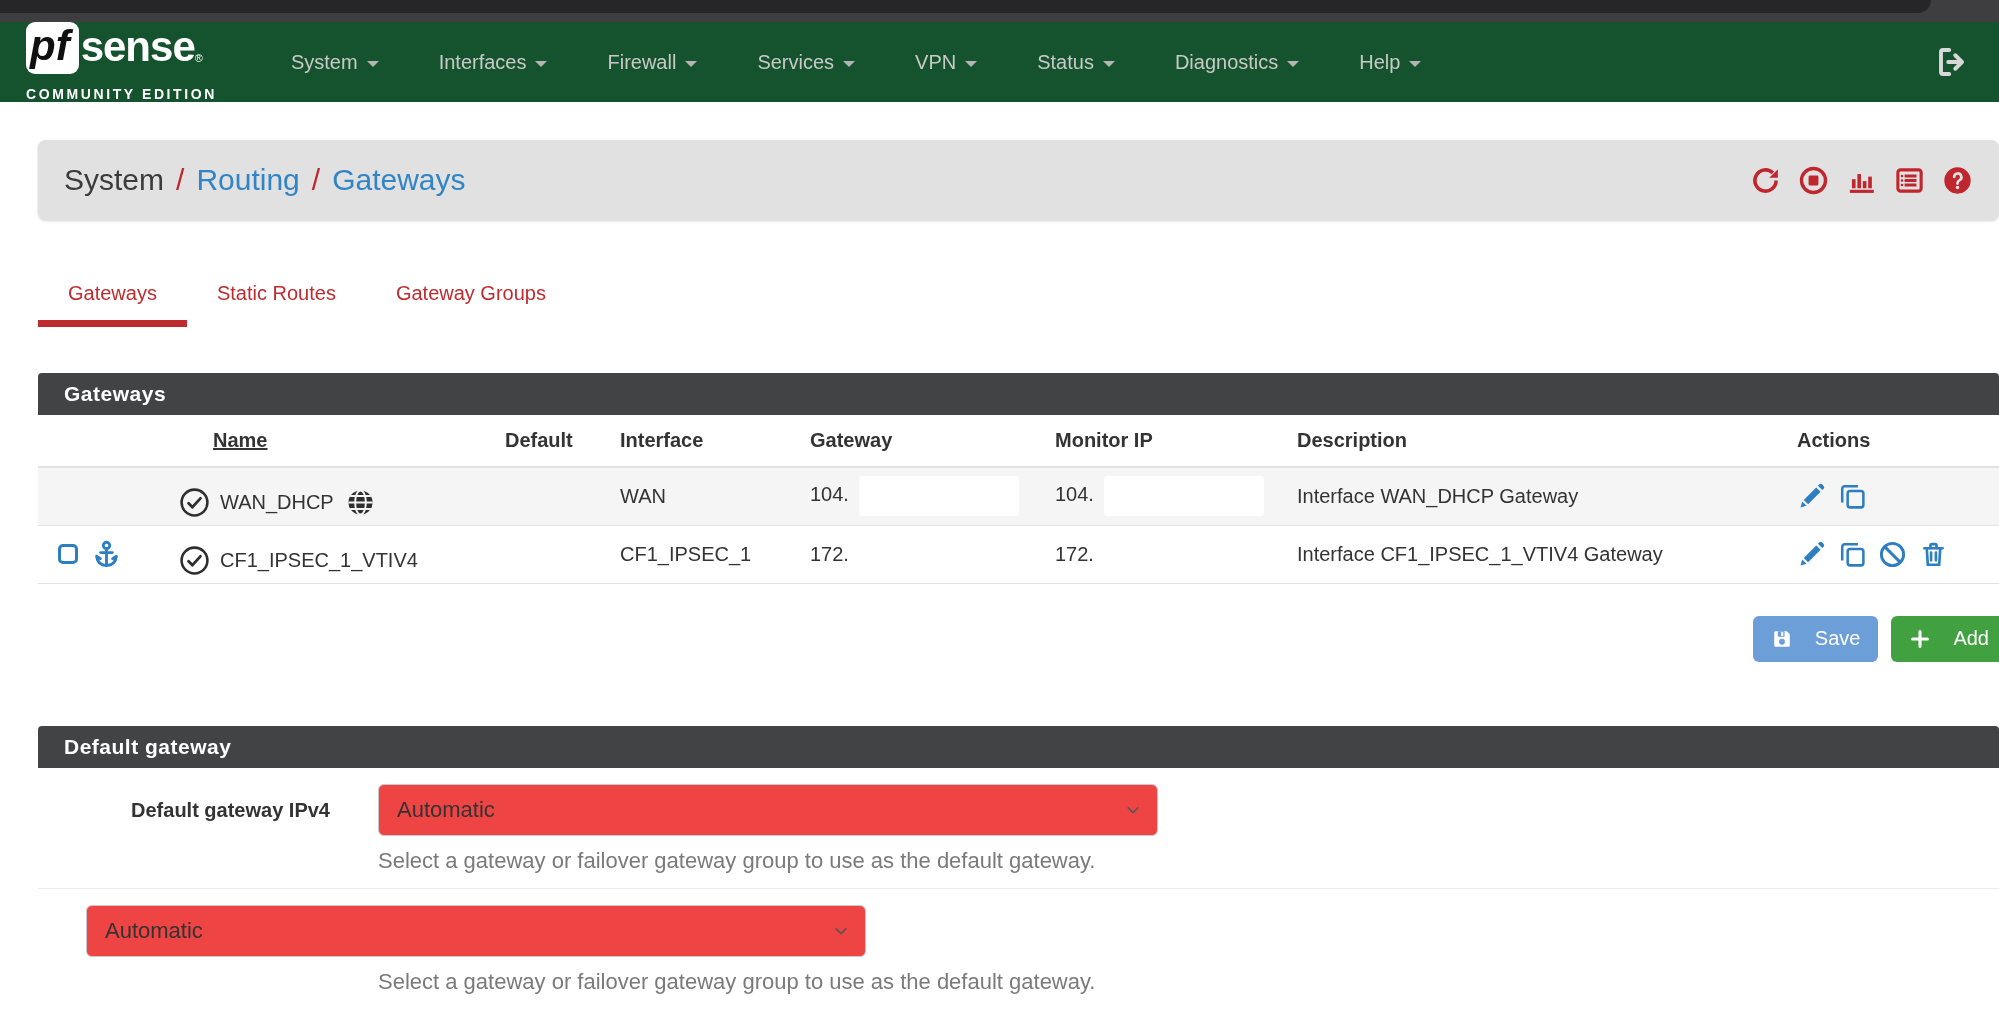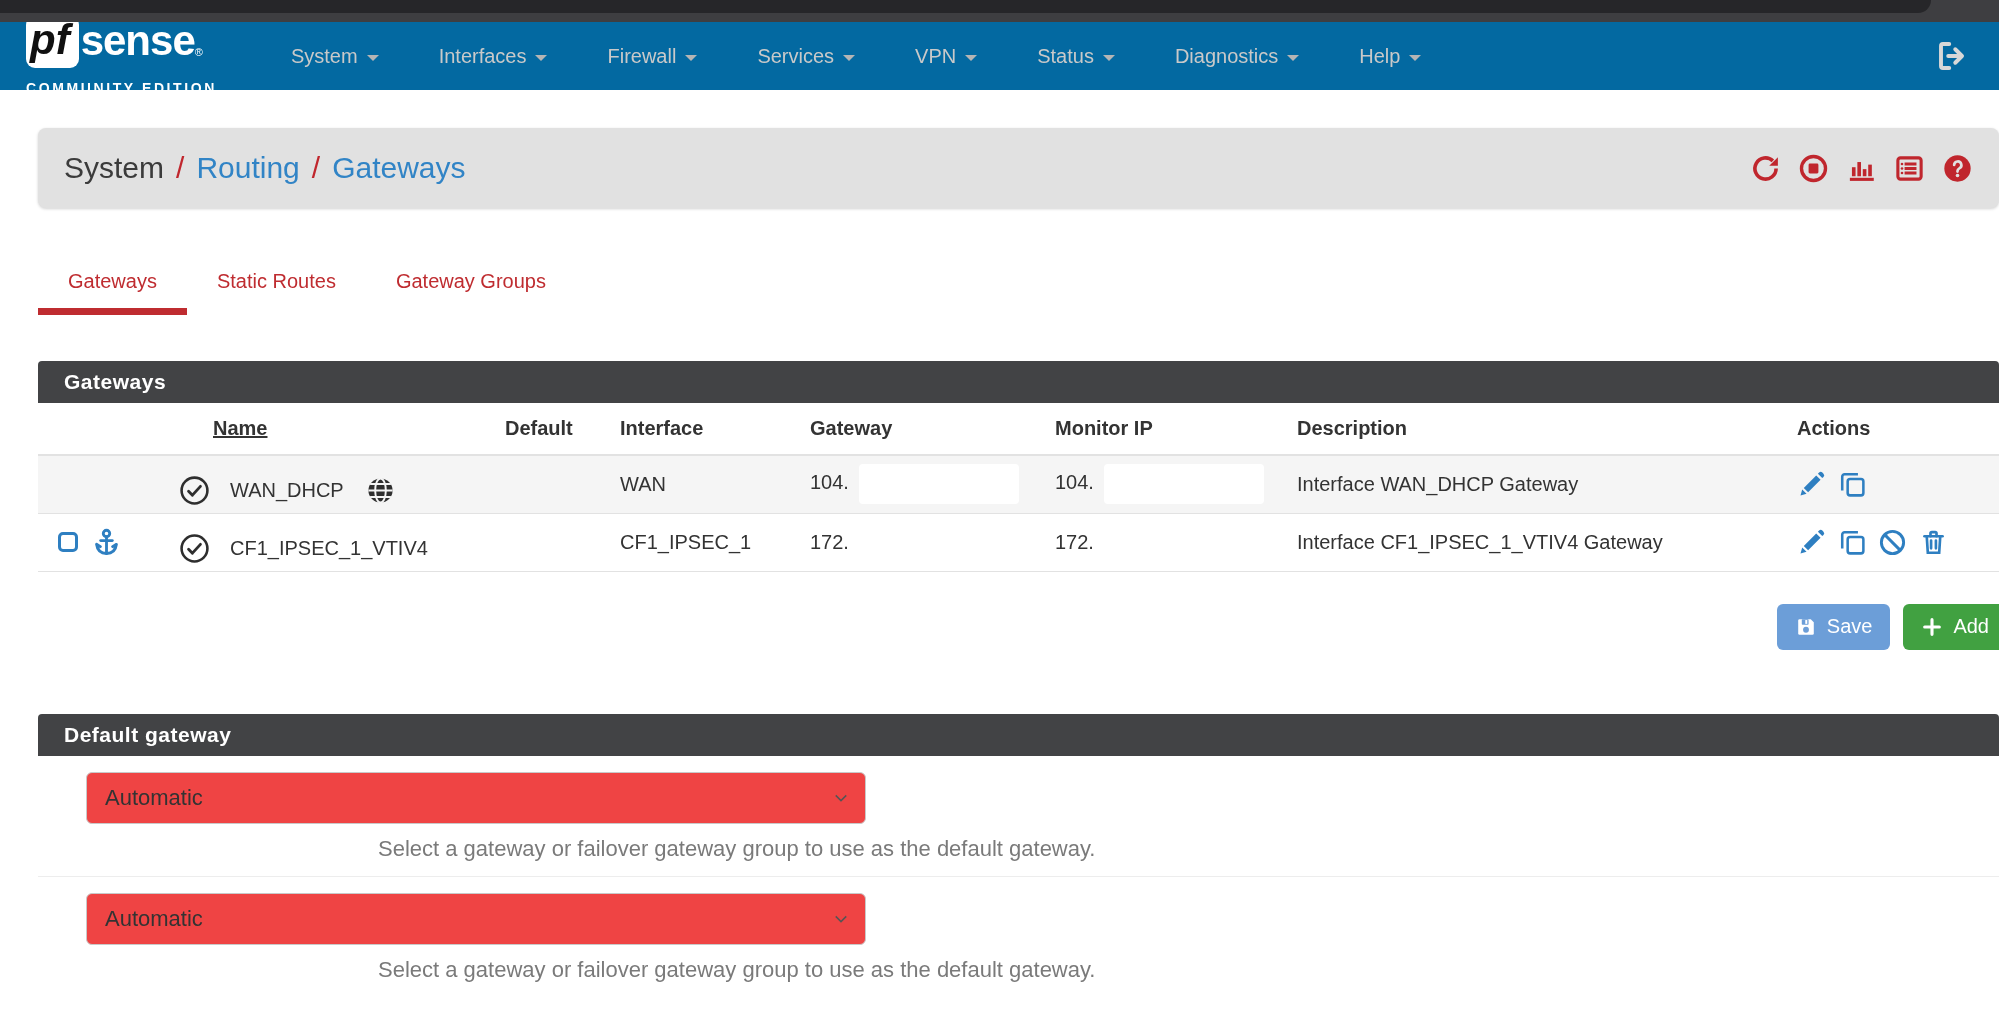--- a/index.html
+++ b/index.html
@@ -9,21 +9,21 @@
     background:#ffffff; color:#333;
   }
   svg { display:block; }
 
   
   .tabstrip { height:22px; background:#3e3e41; position:relative; }
   .tabstrip-tab { position:absolute; left:0; top:0; height:13px; width:1931px;
     background:#262629; border-radius:0 0 14px 0; }
 
   
-  .navbar { height:68px; background:#0369a1; display:flex; align-items:center; padding:0 26px; }
+  .navbar { height:80px; background:#14532d; display:flex; align-items:center; padding:0 26px; }
   .logo { display:flex; flex-direction:column; flex:none; }
   .logo-top { display:flex; align-items:flex-start; }
   .pfbox { background:#fff; color:#101010; font-weight:bold; font-style:italic;
     font-size:42px; line-height:1; padding:3px 9px 7px 4px; border-radius:9px; }
   .sense { color:#fff; font-weight:bold; font-size:42px; line-height:50px; letter-spacing:-1px; margin-left:2px; }
   .reg { color:#fff; font-size:11px; margin-top:30px; }
   .logo-sub { color:#fff; font-size:14px; letter-spacing:2.6px; font-weight:bold; margin-top:12px; }
   .menu { display:flex; list-style:none; margin-left:44px; }
   .menu-item { color:#c9c9c9; font-size:20px; padding:0 30px; display:flex; align-items:center; gap:9px; cursor:pointer; height:88px; }
   .caret { width:0; height:0; border-left:6px solid transparent; border-right:6px solid transparent;
@@ -51,36 +51,36 @@
   
   .panel { margin-top:46px; }
   .panel-header { background:#424345; color:#fff; font-weight:bold; font-size:21px;
     height:42px; line-height:42px; padding-left:26px; border-radius:4px 4px 0 0; letter-spacing:.5px; }
 
   table.gwtable { width:100%; border-collapse:collapse; font-size:20px; color:#333; background:#fff; }
   .gwtable th { text-align:left; font-weight:bold; padding:14px 12px; border-bottom:2px solid #e2e2e2; }
   .gwtable th.col-name { padding-left:50px;text-decoration:underline; }
   .gwtable td { padding:0 12px; height:58px; vertical-align:middle; border-bottom:1px solid #e2e2e2; }
   .gwtable tr.striped { background:#f5f5f5; }
-  .name-cell { display:flex; align-items:center; gap:20px; padding-left:4px;margin-top:12px; }
+  .name-cell { display:flex; align-items:center; gap:10px; padding-left:4px;margin-top:12px; }
   .status-icon { width:31px; height:31px; color:#2e2e2e; flex:none; }
   .globe-icon { width:29px; height:29px; color:#2f2f2f; flex:none; margin-left:2px; }
   .left-icons { display:flex; align-items:center; gap:13px; padding-left:8px; }
   .square-icon { width:20px; height:20px; border:3.4px solid #2e7fc1; border-radius:5px; flex:none; }
   .anchor-icon { width:31px; height:31px; color:#2e7fc1; flex:none; }
   .redact { display:inline-block; width:160px; height:40px; background:#fff; border-radius:4px;
     vertical-align:middle; margin-left:10px; }
   .actions-cell { white-space:nowrap; }
   .act-icon { width:29px; height:29px; color:#2e7fc1; display:inline-block; vertical-align:middle;
     margin-right:6px; cursor:pointer; }
 
   
   .btnrow { display:flex; justify-content:flex-end; margin-top:32px; gap:13px; margin-right:-34px; }
   .btn { height:46px; border-radius:6px; color:#fff; font-size:20px; display:flex; align-items:center;
-    gap:10px; padding:0 18px; border:none; cursor:pointer; font-family:inherit; }
+    gap:22px; padding:0 18px; border:none; cursor:pointer; font-family:inherit; }
   .btn svg { width:22px; height:22px; }
   .btn-save { background:#6c9ed8; }
   .btn-add { background:#41a141; padding-right:44px; }
 
   
   .panel2 { margin-top:64px; }
   .form-row { display:flex; flex-wrap:wrap; padding:16px 0 14px; border-bottom:1px solid #ededed; background:#fff; }
   .form-row.last { border-bottom:none; }
   .form-label { width:292px; text-align:right; font-weight:bold; font-size:20px; padding-top:15px; flex:none; }
   .select-wrap { margin-left:48px; width:780px; position:relative; flex:none; }
@@ -324,20 +324,21 @@
         <path d="M12 4v16M4 12h16" stroke="#fff" stroke-width="3.4" stroke-linecap="round" fill="none"></path>
       </svg>
       <span>Add</span>
     </button>
   </div>
 
   <section class="panel panel2">
     <header class="panel-header">Default gateway</header>
 
     <div class="form-row">
+      <div class="form-label">Default gateway IPv4</div>
       <div class="select-wrap">
         <select class="gw-select">
           <option>Automatic</option>
         </select>
         <svg class="chev" viewBox="0 0 24 24" fill="none" stroke="currentColor" stroke-width="2">
           <path d="M5 8.5l7 7 7-7"></path>
         </svg>
       </div>
       <div class="form-help">Select a gateway or failover gateway group to use as the default gateway.</div>
     </div>

